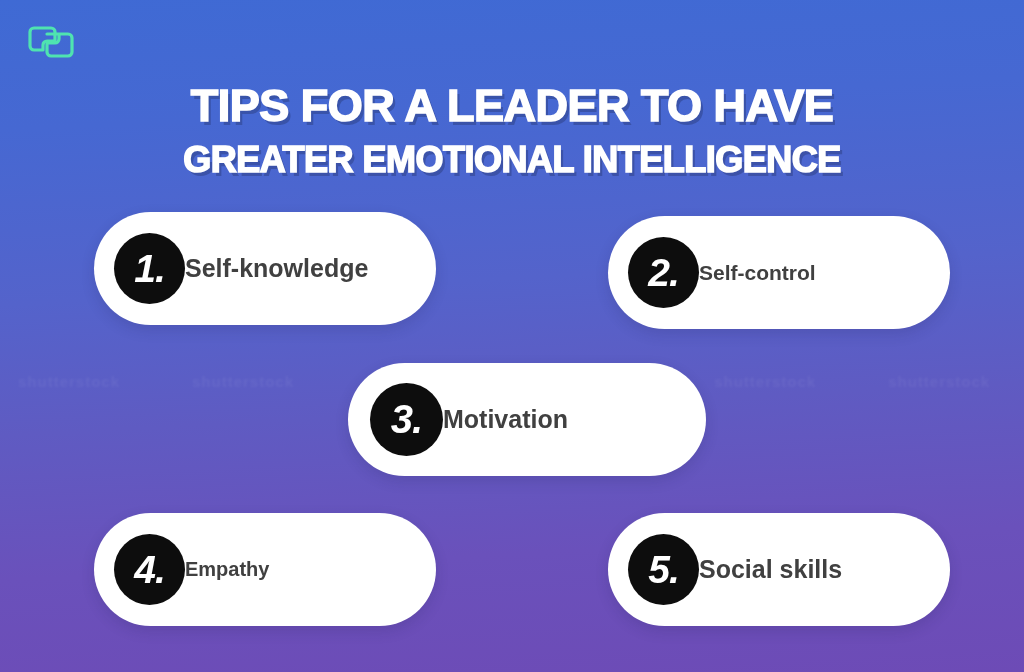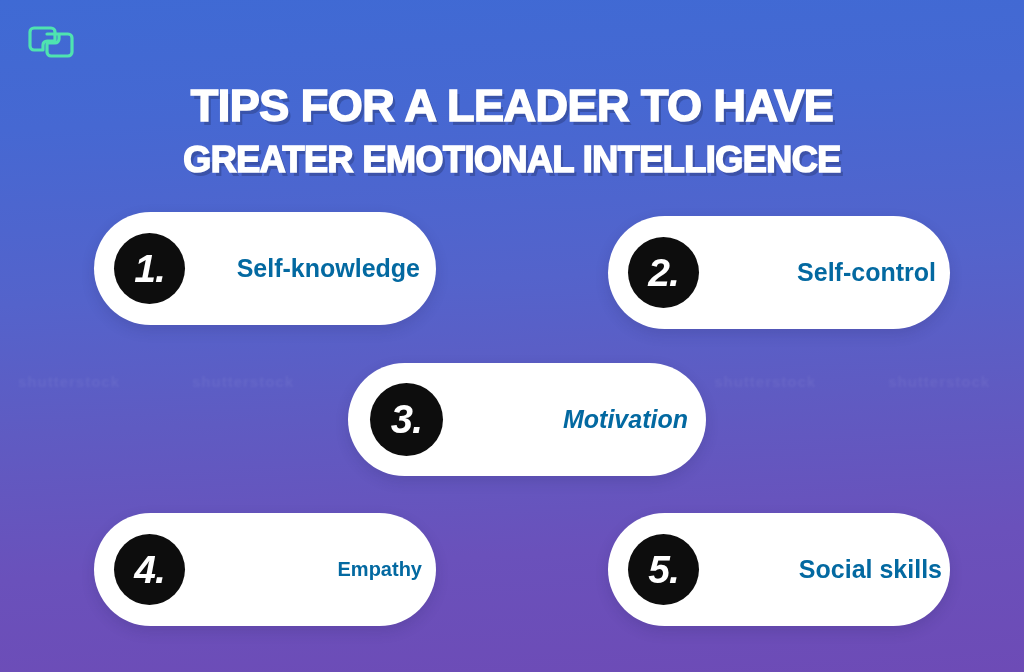--- a/index.html
+++ b/index.html
@@ -92,43 +92,43 @@
     display: flex;
     align-items: center;
     justify-content: center;
     color: #ffffff;
     font-family: "Liberation Sans", sans-serif;
     font-weight: 700;
     font-style: italic;
     letter-spacing: -1px;
   }
   .pill-label {
-    color: #0369a1;
+    color: #404040;
     font-family: "Liberation Sans", sans-serif;
     font-weight: 700;
     white-space: nowrap;
-    text-align: right;
+    text-align: left;
   }
 
   
   .pill-1 { left: 94px;  top: 212px; width: 322px; height: 113px; padding-left: 20px; }
   .pill-2 { left: 608px; top: 216px; width: 322px; height: 113px; padding-left: 20px; }
   .pill-4 { left: 94px;  top: 513px; width: 322px; height: 113px; padding-left: 20px; }
   .pill-5 { left: 608px; top: 513px; width: 322px; height: 113px; padding-left: 20px; }
   .pill-3 { left: 348px; top: 363px; width: 336px; height: 113px; padding-left: 22px; }
 
   .pill-1 .num-circle,
   .pill-2 .num-circle,
   .pill-4 .num-circle,
   .pill-5 .num-circle { width: 71px; height: 71px; font-size: 39px; }
   .pill-3 .num-circle { width: 73px; height: 73px; font-size: 40px; }
 
   .pill-1 .pill-label { font-size: 25px; flex: 1; padding-right: 16px; }
-  .pill-2 .pill-label { font-size: 25px; flex: 1; padding-right: 14px; }
-  .pill-3 .pill-label { font-size: 25px; flex: 1; padding-right: 18px; font-style: italic; }
+  .pill-2 .pill-label { font-size: 21px; flex: 1; padding-right: 14px; }
+  .pill-3 .pill-label { font-size: 25px; flex: 1; padding-right: 18px; }
   .pill-4 .pill-label { font-size: 20px; flex: 1; padding-right: 14px; }
   .pill-5 .pill-label { font-size: 25px; flex: 1; padding-right: 8px; }
 </style>
 </head>
 <body>
 
 <div id="canvas">
 
   <div class="watermark-band">
     <span class="wm">shutterstock</span>

